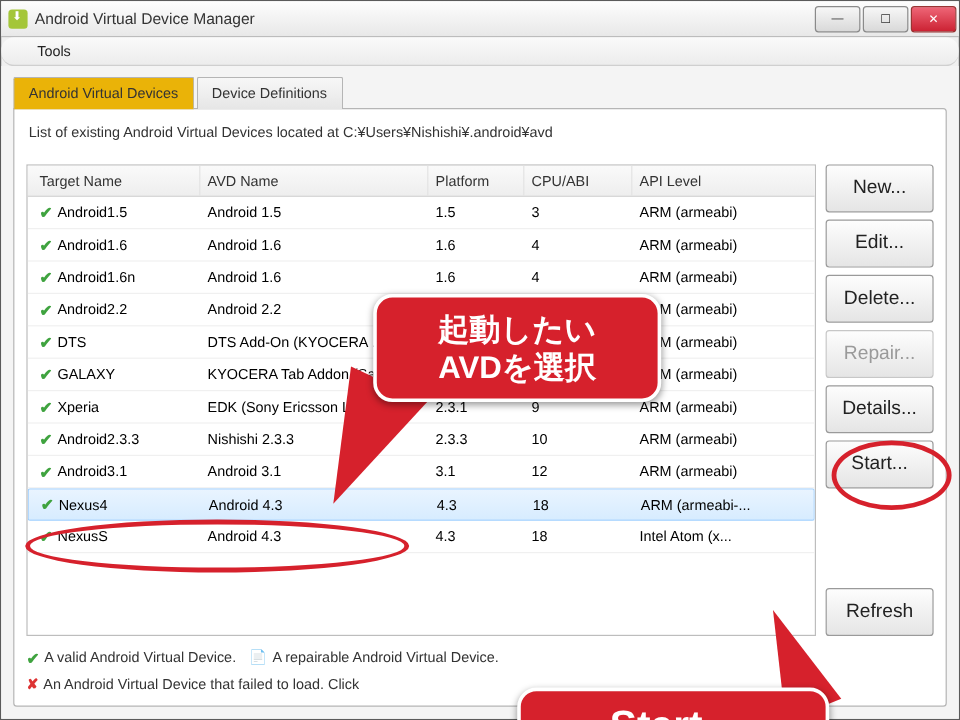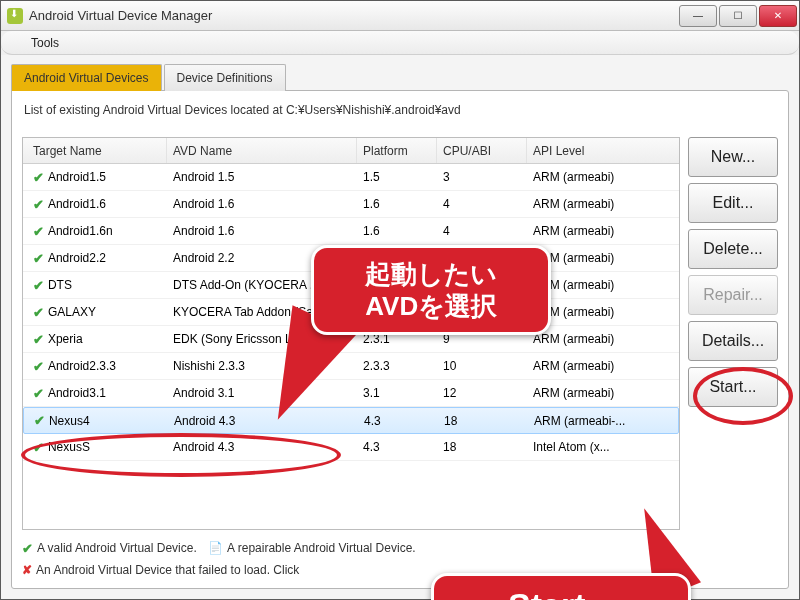--- a/index.html
+++ b/index.html
@@ -209,20 +209,21 @@
             </div>
         </div>
         <div class="sidebtns">
           <div class="btn">New...</div>
           <div class="btn">Edit...</div>
           <div class="btn">Delete...</div>
           <div class="btn disabled">Repair...</div>
           <div class="btn">Details...</div>
           <div class="btn">Start...</div>
           <div class="spacer"></div>
+          <div class="btn">Refresh</div>
         </div>
       </div>
       <div class="legend">
         <div class="legendrow"><span class="check">✔</span><span>A valid Android Virtual Device.</span>&nbsp;<span class="repairicon">📄</span><span>A repairable Android Virtual Device.</span></div>
         <div class="legendrow">
             <span class="xmark">✘</span>
             <span>An Android Virtual Device that failed to load. Click</span>
           </div>
       </div>
     </div>

